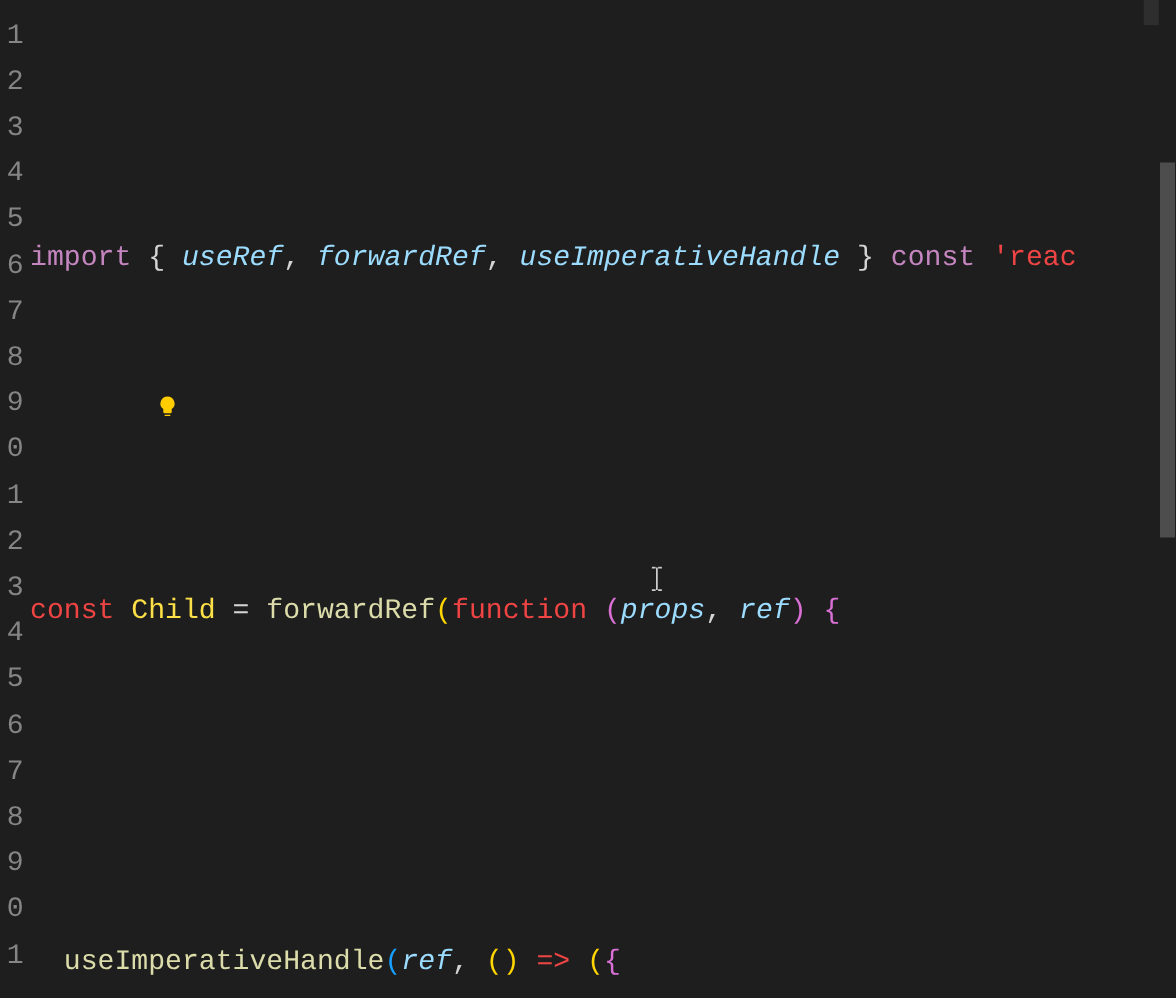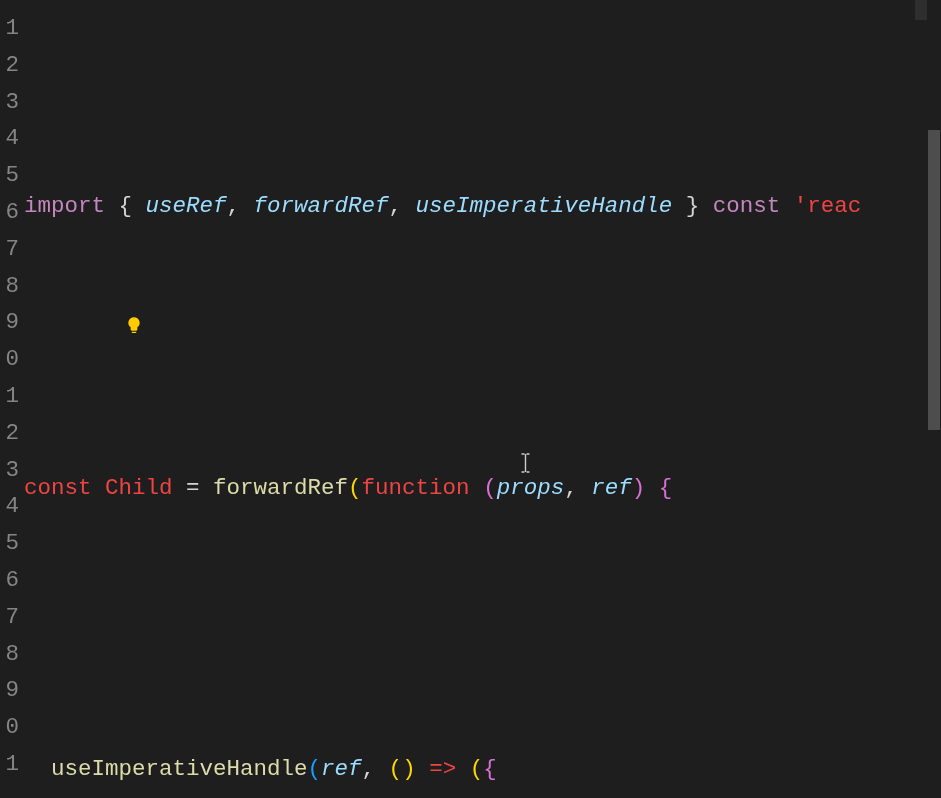--- a/index.html
+++ b/index.html
@@ -44,21 +44,21 @@
   }
   .line {
     height: 36.8px;
     line-height: 36.8px;
     display: flex;
     align-items: center;
   }
   
   .tk-kw   { color: #c586c0; }
   .tk-var  { color: #9cdcfe; font-style: italic; }
-  .tk-type { color: #ef4444; font-family: Liberation Mono, monospace; }
+  .tk-type { color: #fde047; font-family: Liberation Mono, monospace; }
   .tk-func { color: #dcdcaa; }
   .tk-str  { color: #ef4444; }
   .tk-def  { color: #ef4444; }
   .tk-pun  { color: #d4d4d4; }
   .tk-brk  { color: #ffd602; }
   .tk-brkp { color: #da70d6; }
   .tk-brkb { color: #169fff; }
 
   .lightbulb {
     position: absolute;

